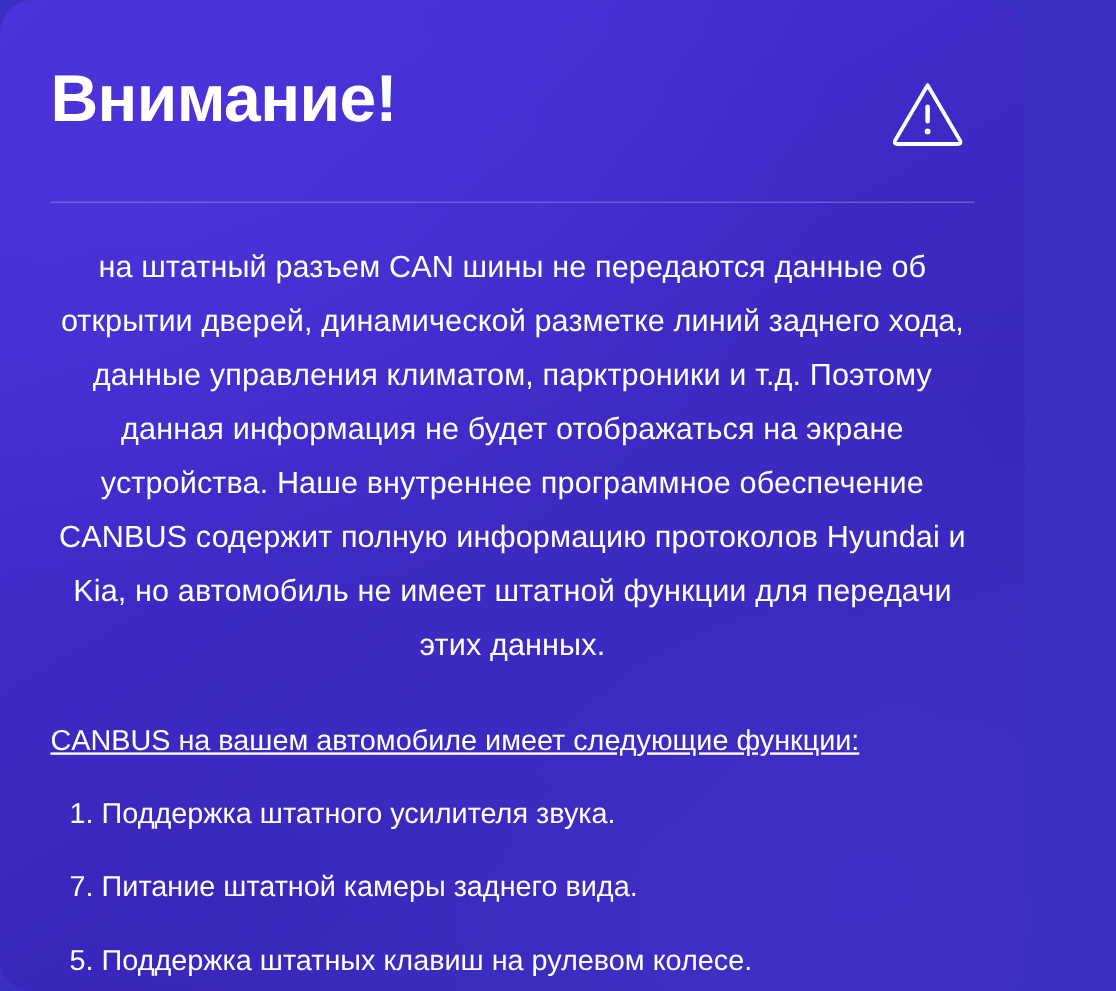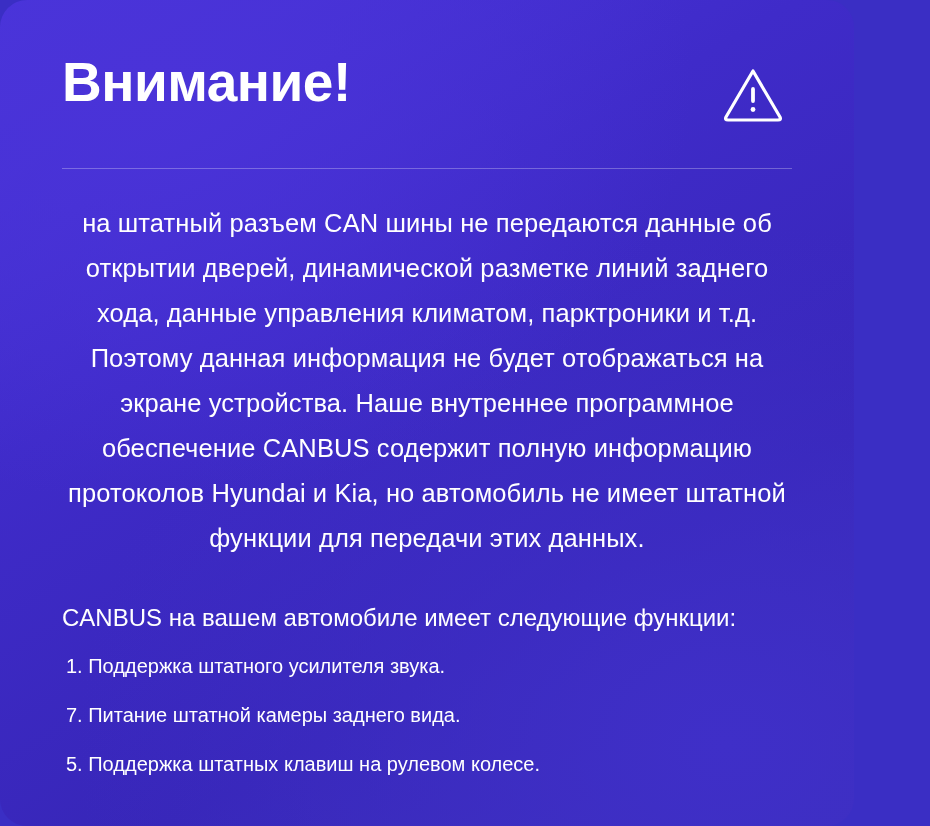--- a/index.html
+++ b/index.html
@@ -15,21 +15,21 @@
   }
   .page {
     position: relative;
     width: 854px;
     height: 826px;
     box-sizing: border-box;
     background:
       radial-gradient(ellipse 900px 700px at 18% 10%, #4a33d8 0%, rgba(74,51,216,0) 60%),
       radial-gradient(ellipse 1000px 800px at 85% 90%, #3f2fc8 0%, rgba(63,47,200,0) 65%),
       linear-gradient(150deg, #4a36dd 0%, #3f2bc9 35%, #3726b8 70%, #3a2fb5 100%);
-    padding: 0 62px;
+    padding: 0 42px;
     border-radius: 27px;
   }
   .header {
     position: relative;
     display: flex;
     align-items: flex-start;
     justify-content: space-between;
     padding-top: 54px;
   }
   .title {
@@ -67,27 +67,28 @@
   }
   .features {
     margin-top: 34px;
   }
   .features-lead {
     color: #ffffff;
     font-size: 24px;
     line-height: 45px;
     font-weight: 500;
     margin: 0;
+    text-decoration: underline;
   }
   .feature-item {
     color: #ffffff;
-    font-size: 20px;
+    font-size: 24px;
     line-height: 45px;
     font-weight: 500;
-    margin: 4px;
+    margin: 16px;
     white-space: nowrap;
   }
 </style>
 </head>
 <body>
 
 <div class="page">
 
   <div class="header">
     <h1 class="title">Внимание!</h1>

